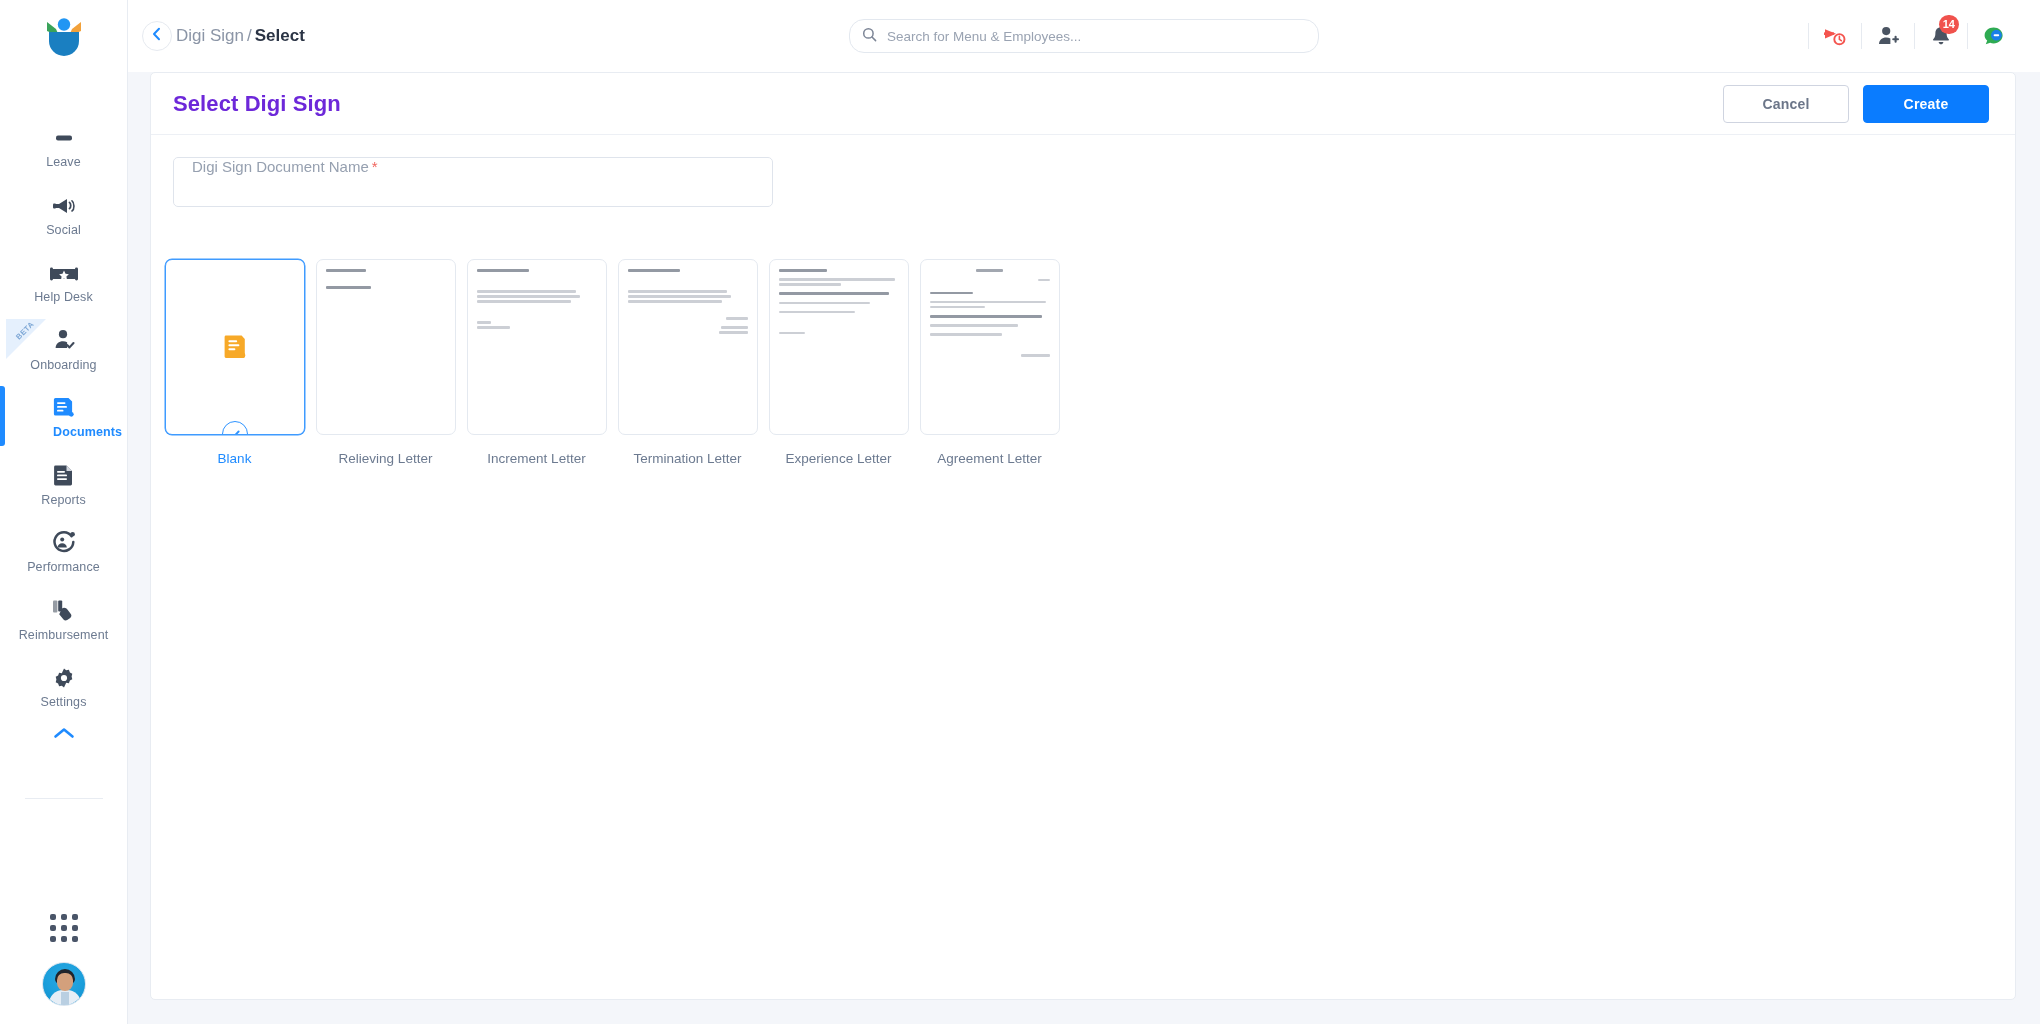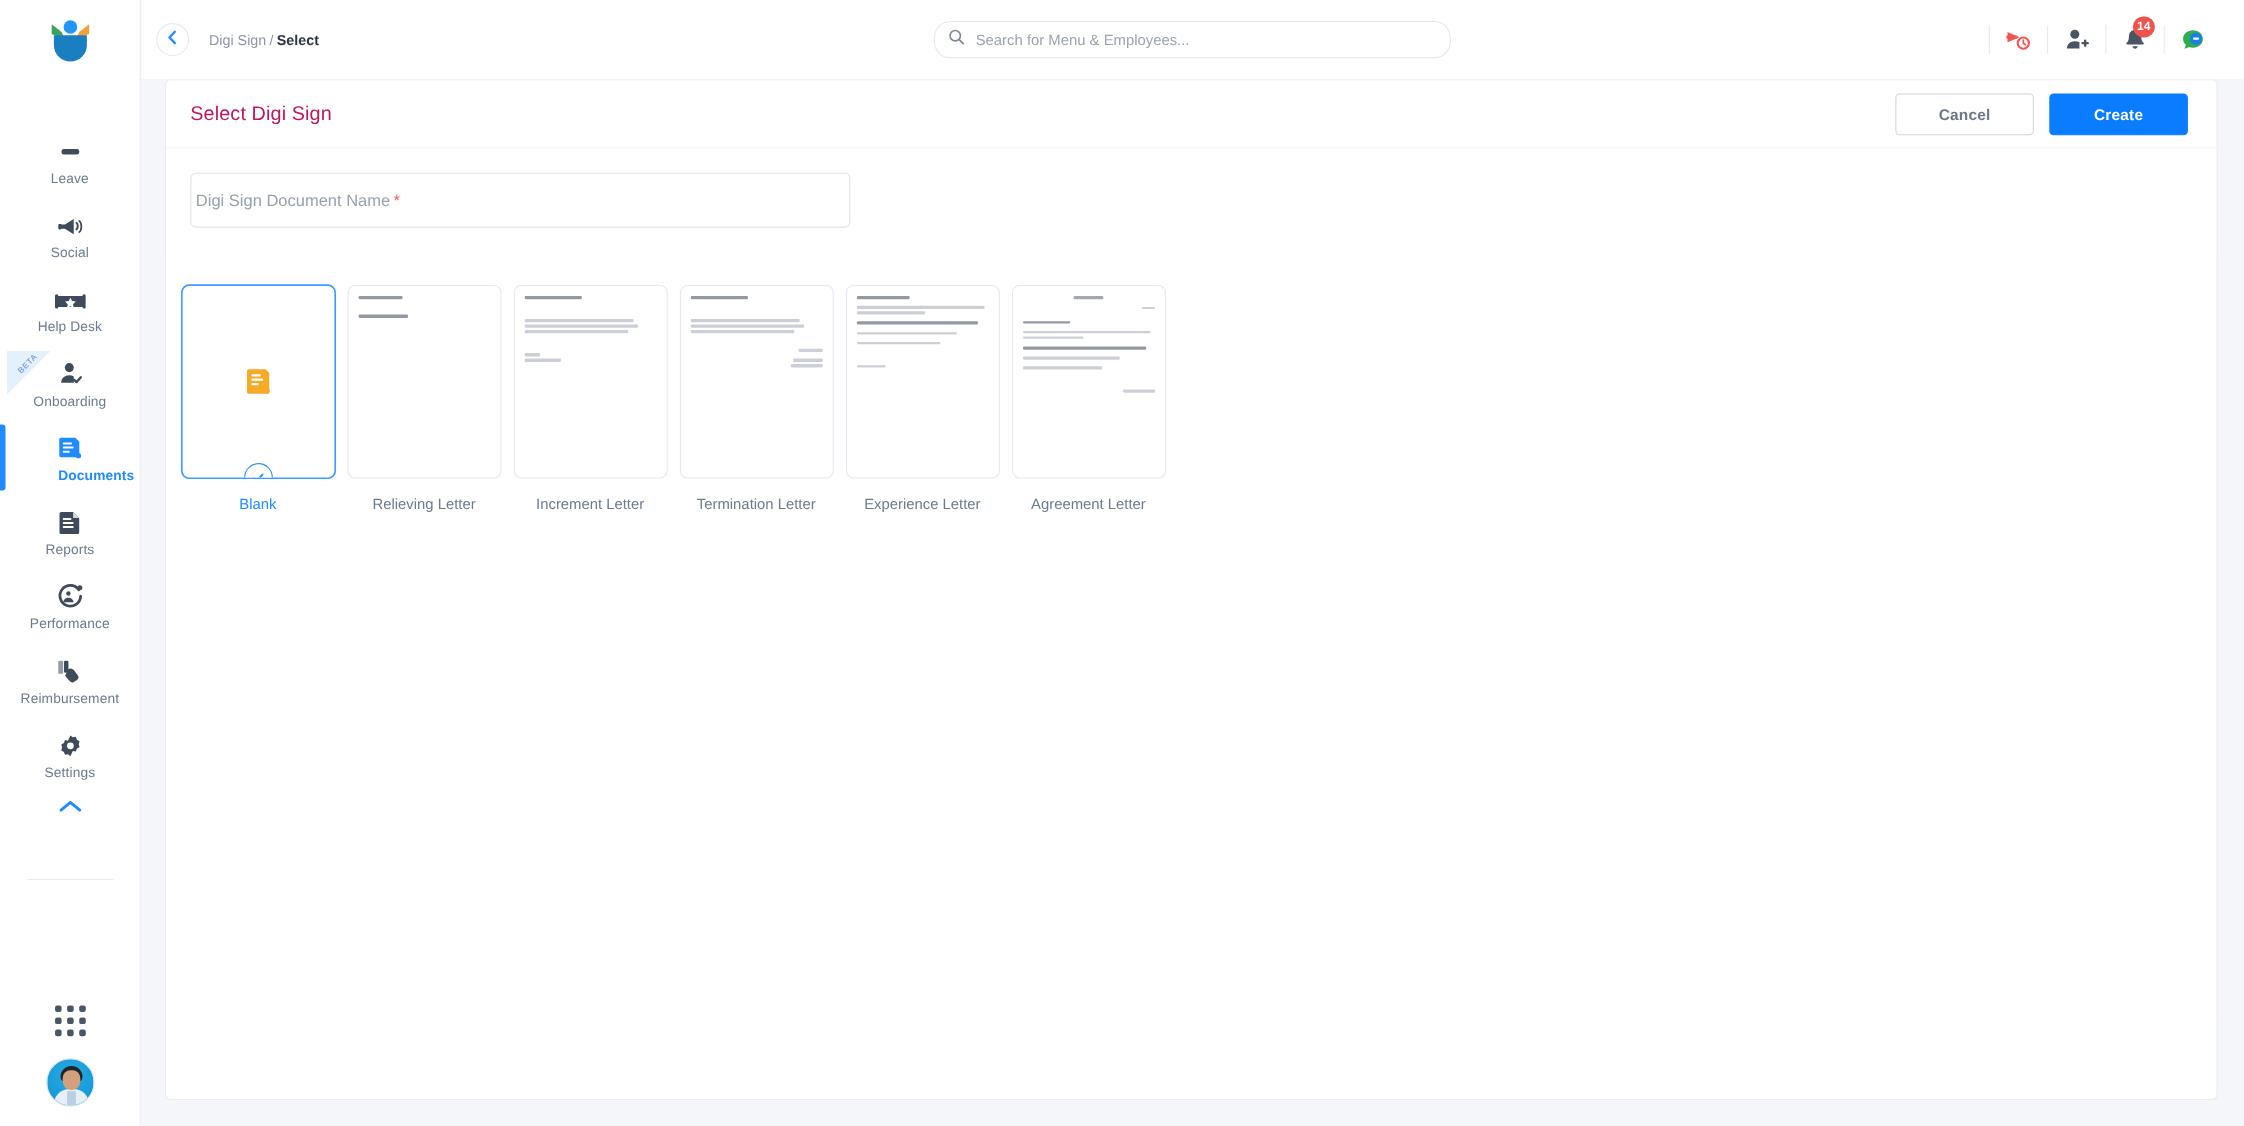--- a/index.html
+++ b/index.html
@@ -172,22 +172,22 @@
   .back-btn {
     width: 30px; height: 30px; border-radius: 50%;
     border: 1px solid #e6eaf0;
     background: #fff;
     display: flex; align-items: center; justify-content: center;
     cursor: pointer;
     color: #1f8bff;
     flex: 0 0 30px;
   }
   .breadcrumb {
-    margin-left: 18px;
-    font-size: 13px;
+    margin-left: 4px;
+    font-size: 17px;
     color: #8b95a6;
     white-space: nowrap;
   }
   .breadcrumb .sep { color: #8b95a6; margin: 0 3px; }
   .breadcrumb .cur { color: #2b3445; font-weight: 700; }
 
   .search-wrap {
     position: absolute;
     left: 50%; transform: translateX(-50%);
     width: 470px;
@@ -252,23 +252,23 @@
     overflow: hidden;
   }
   .panel-head {
     height: 62px;
     flex: 0 0 62px;
     display: flex; align-items: center;
     padding: 0 26px 0 22px;
     border-bottom: 1px solid #edf0f5;
   }
   .panel-title {
-    font-size: 18px;
-    font-weight: 400;
-    color: #be185d;
+    font-size: 22px;
+    font-weight: 700;
+    color: #6d28d9;
     letter-spacing: .1px;
   }
   .head-actions { margin-left: auto; display: flex; gap: 14px; align-items: flex-end; }
   .btn {
     height: 38px;
     border-radius: 4px;
     font-size: 14px;
     font-weight: 600;
     display: inline-flex; align-items: center; justify-content: center;
     cursor: pointer;
@@ -290,22 +290,22 @@
 
   .form-row {
     padding: 22px 22px 26px;
     background: #fff;
   }
   .text-field {
     width: 600px; height: 50px;
     border: 1px solid #dfe4ec;
     border-radius: 5px;
     background: #fff;
-    display: flex; align-items: center;
-    padding: 0 4px;
+    display: flex; align-items: flex-start;
+    padding: 0 18px;
   }
   .text-field .ph {
     font-size: 15px; color: #96a0b0; white-space: nowrap;
   }
   .text-field .req { color: #f0655e; margin-left: 3px; }
 
   .section-bar {
     background: #f5f7fa;
     border-top: 1px solid #edf0f5;
     border-bottom: 1px solid #edf0f5;

